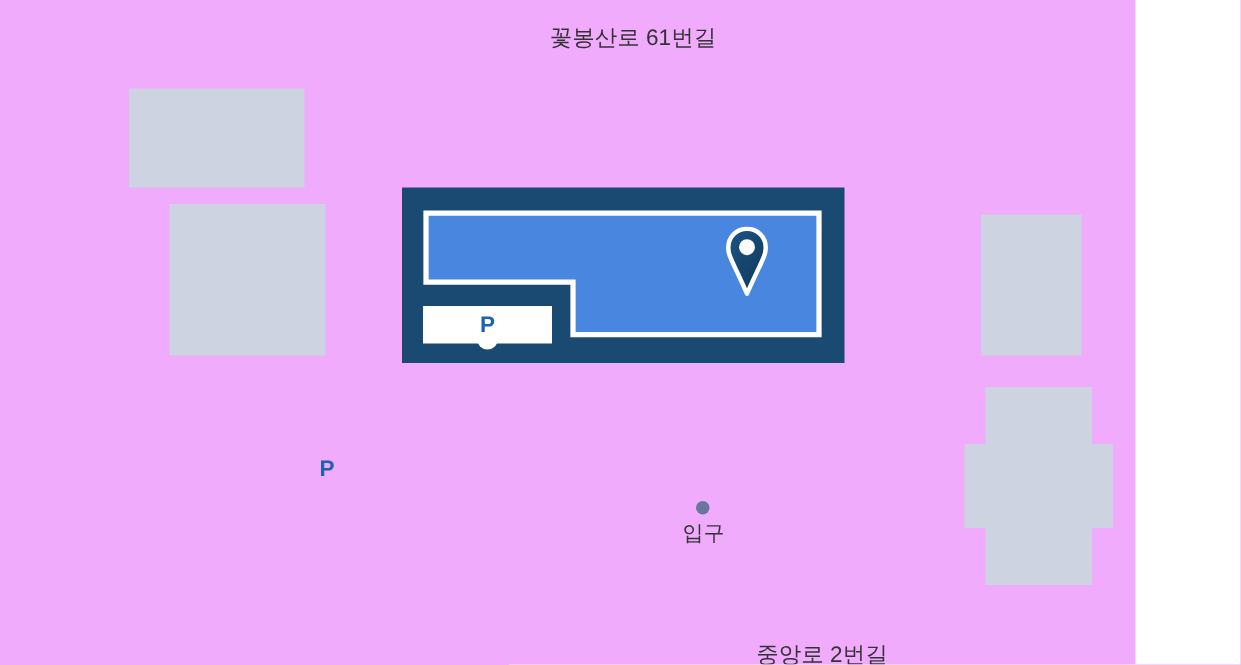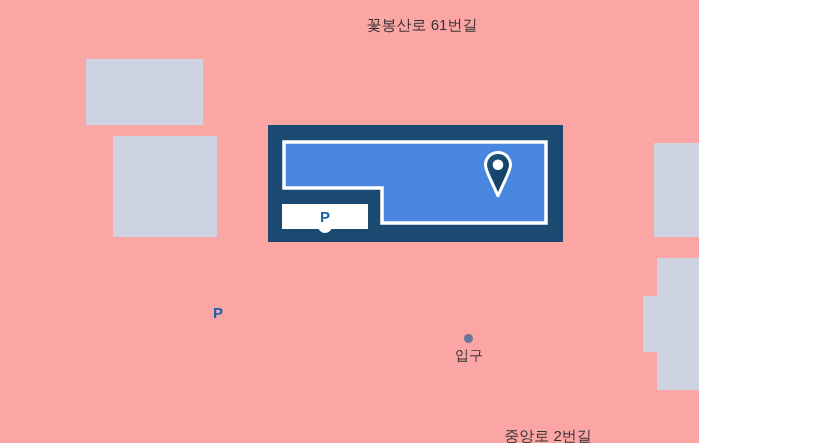--- a/index.html
+++ b/index.html
@@ -2,23 +2,23 @@
 <html><head>
 <meta charset="utf-8">
 <style>
   html, body { margin: 0; padding: 0; }
   body {
     font-family: "Liberation Sans", "DejaVu Sans", sans-serif;
     background: #ffffff;
   }
   .map {
     position: relative;
-    width: 699px;
+    width: 757px;
     height: 443px;
-    background: #fca5a5;
+    background: #f0abfc;
     overflow: hidden;
   }
   .road-label {
     position: absolute;
     transform: translateX(-50%);
     font-size: 15px;
     color: #333333;
     white-space: nowrap;
   }
   .road-top    { left: 422px; top: 16px; }

